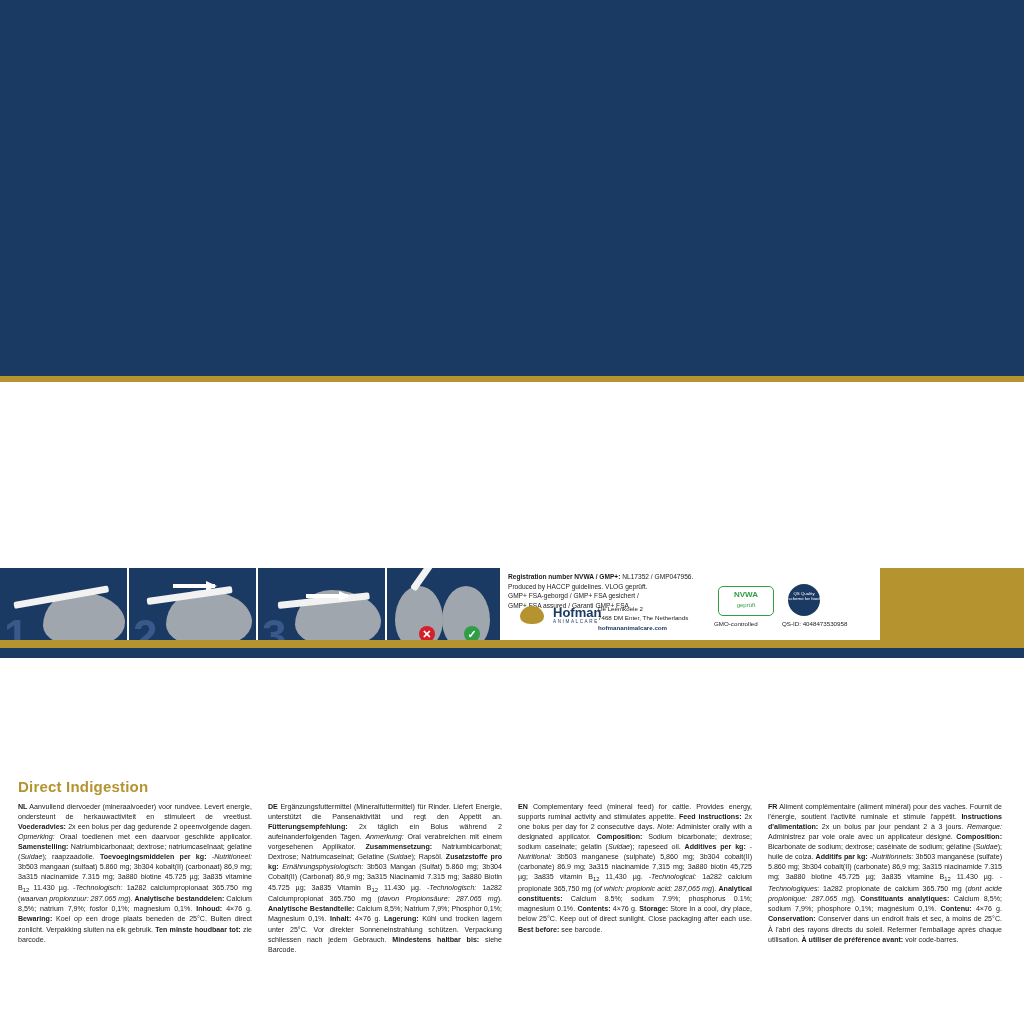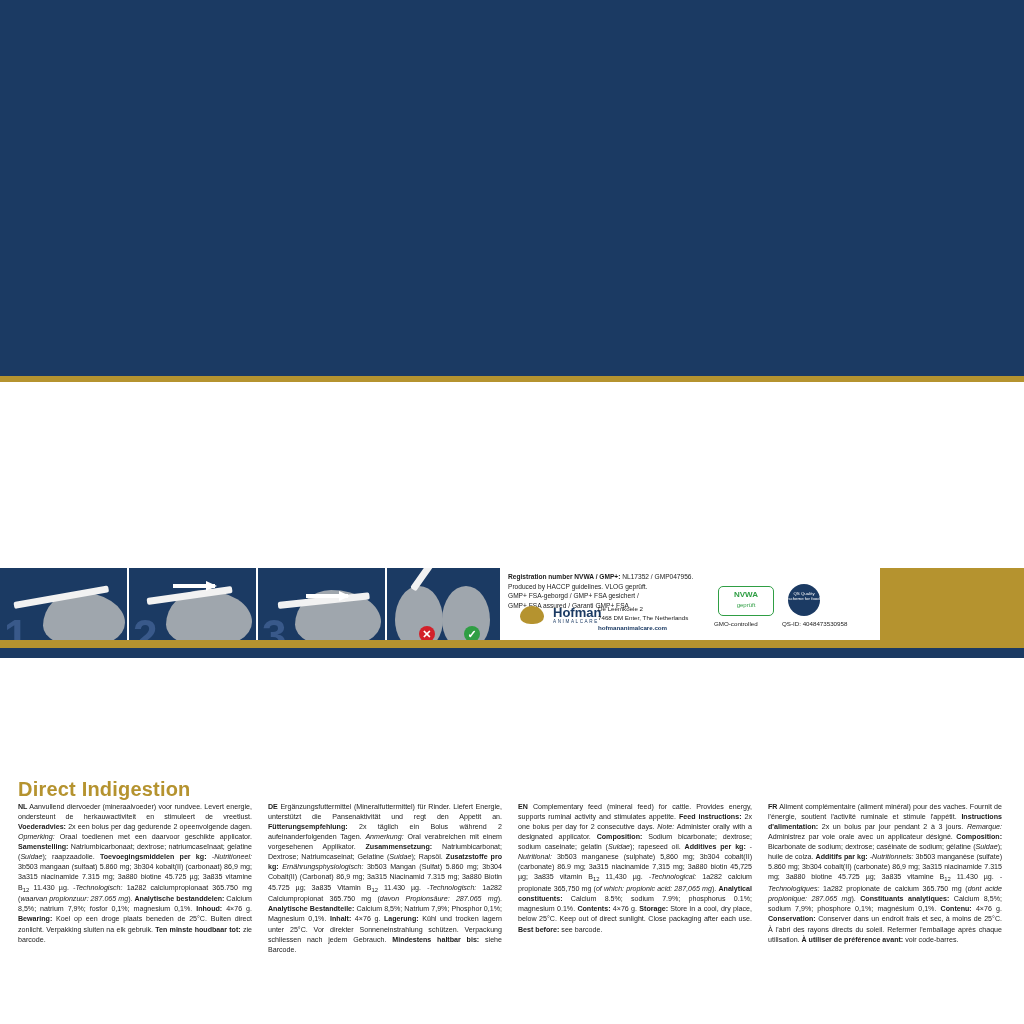--- a/index.html
+++ b/index.html
@@ -33,21 +33,21 @@
     position:absolute;left:0;top:648px;width:1024px;height:10px;
     background:#1b3a63;
   }
   .gold-rule-bottom{
     position:absolute;left:0;top:640px;width:1024px;height:8px;
     background:#b5932f;
   }
   .title{
     position:absolute;left:18px;top:396px;
     color:#b5932f;
-    font-size:20px;
+    font-size:15px;
     font-weight:bold;
     letter-spacing:.2px;
   }
   .cols{
     position:absolute;left:18px;top:420px;width:990px;
     display:flex;
     gap:16px;
   }
   .col{
     width:234px;

